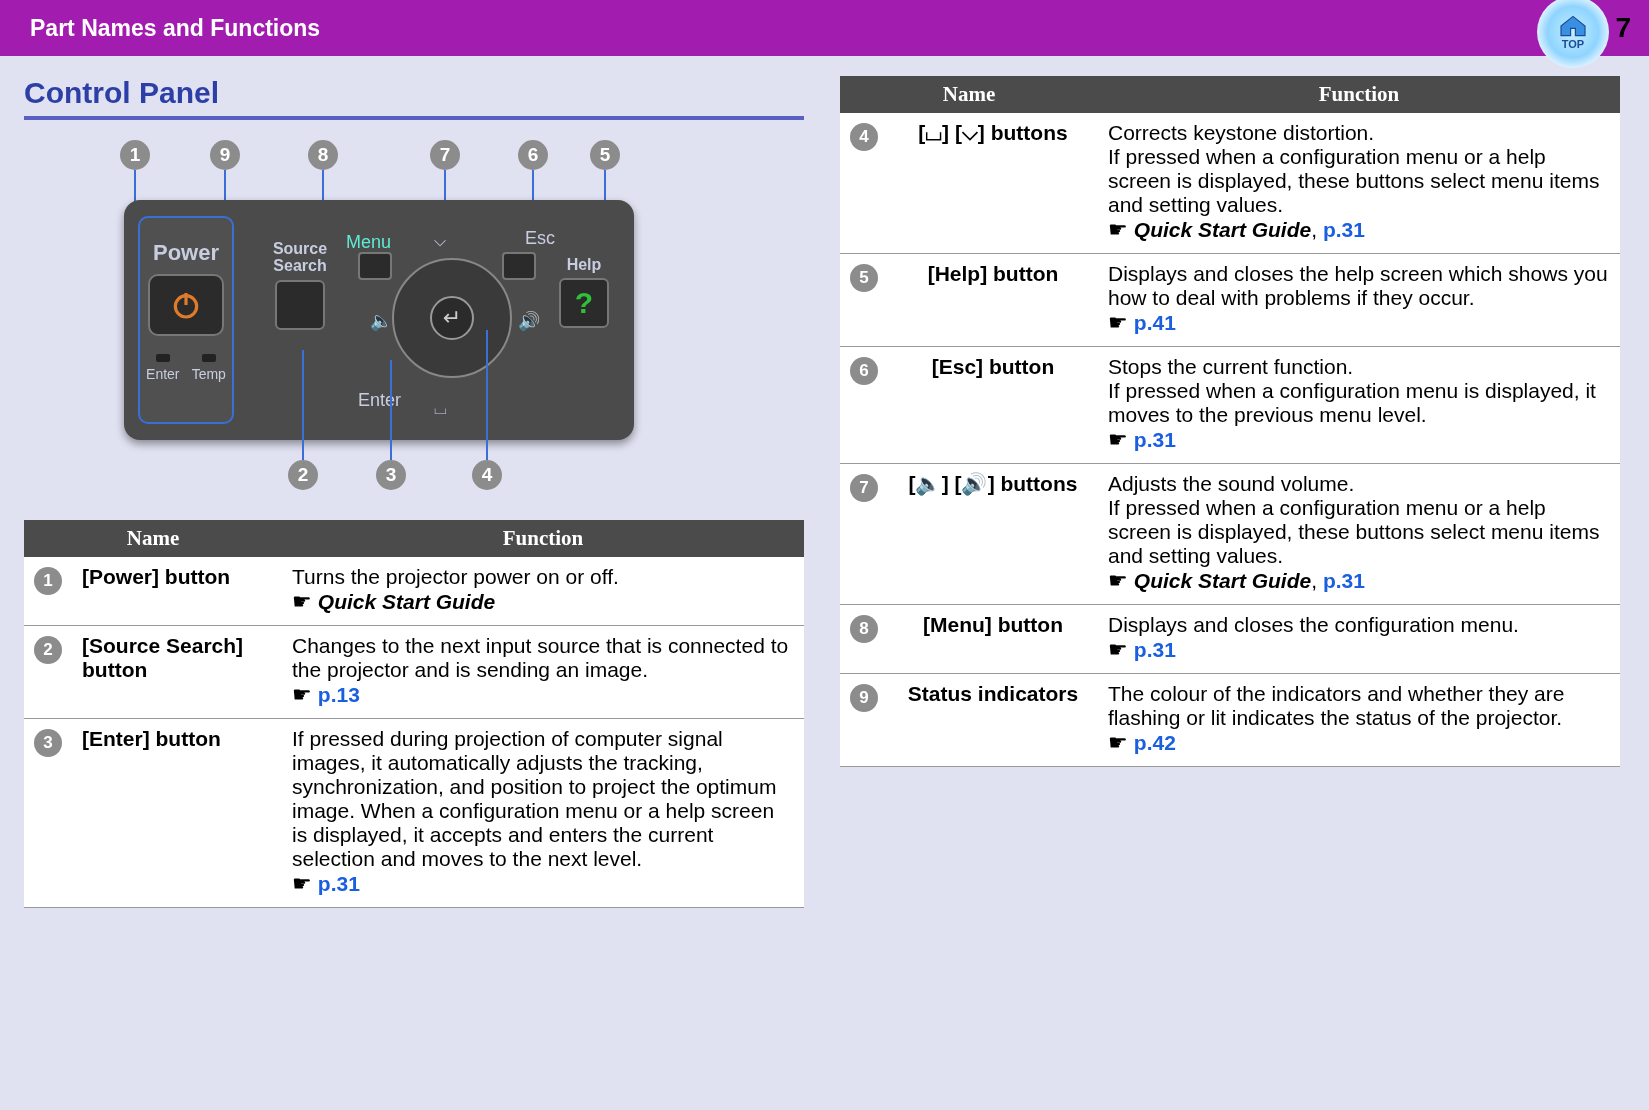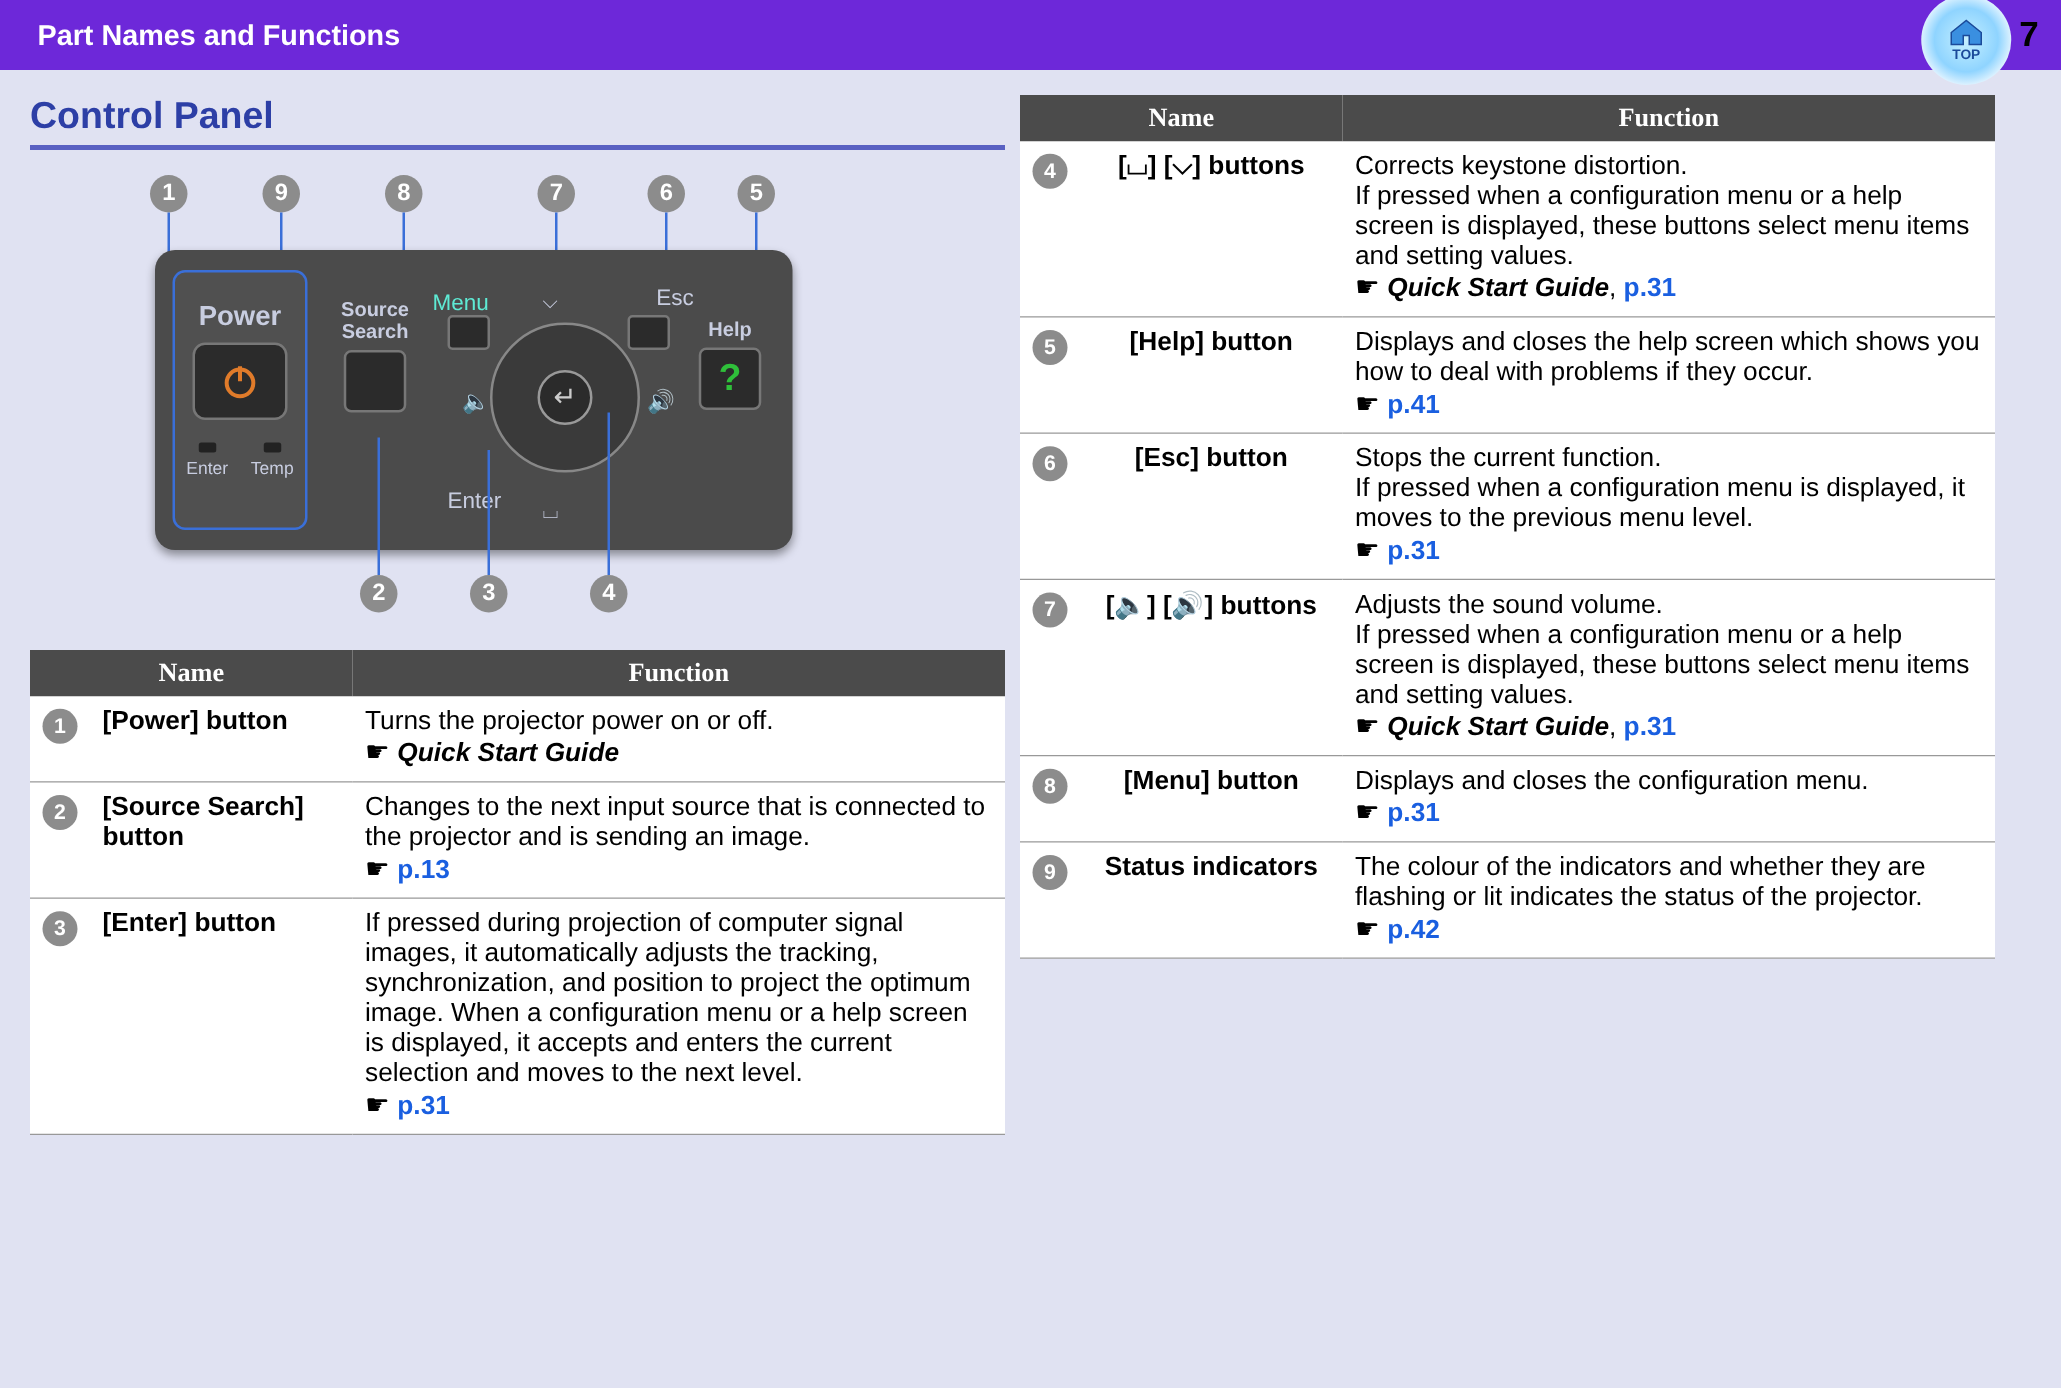--- a/index.html
+++ b/index.html
@@ -7,21 +7,21 @@
     font-family: Arial, Helvetica, sans-serif;
     background:#e0e2f2;
     width:1649px;
     height:1110px;
     position:relative;
     overflow:hidden;
     font-size:21px;
     color:#000;
   }
   .hdr {
-    background:#6d28d9;
+    background:#a21caf;
     color:#fff;
     height:56px;
     display:flex;
     align-items:center;
     padding-left:30px;
     font-weight:bold;
     font-size:23px;
   }
   .pagenum {
     position:absolute;
@@ -36,21 +36,21 @@
     top:-4px;
     width:72px;height:72px;
     border-radius:50%;
     background:radial-gradient(circle, #c6f0ff 0%, #8fd4ff 50%, #fff 80%);
     display:flex;flex-direction:column;align-items:center;justify-content:center;
     font-size:11px;color:#1b4a9a;font-weight:bold;
   }
   .top-icon svg { width:30px;height:24px; }
   .cols {
     display:flex;
-    gap:12px;
+    gap:36px;
     padding:20px 10px 0 24px;
     background:#e0e2f2;
   }
   .col { width:780px; }
   h2.section {
     color:#2d3fa6;
     font-size:30px;
     font-weight:bold;
     margin-bottom:6px;
   }
@@ -60,21 +60,21 @@
   .panel-wrap { position:relative; height:380px; }
   .panel {
     position:absolute; left:100px; top:60px;
     width:510px; height:240px;
     background:#4b4b4b;
     border-radius:16px;
     box-shadow:0 4px 8px rgba(0,0,0,0.4);
   }
   .power-box {
     position:absolute; left:14px; top:16px;
-    width:108px; height:208px;
+    width:96px; height:208px;
     border:2px solid #3a6fd8; border-radius:10px;
     background:#505050;
   }
   .power-label { color:#c8cde0; font-weight:bold; text-align:center; margin-top:22px; font-size:22px; }
   .power-btn {
     width:76px;height:62px;margin:8px auto 0;
     background:#2b2b2b;border-radius:10px;border:2px solid #777;
     display:flex;align-items:center;justify-content:center;
   }
   .lamp-temp { display:flex;justify-content:space-around;margin-top:18px;color:#c8cde0;font-size:14px; }

